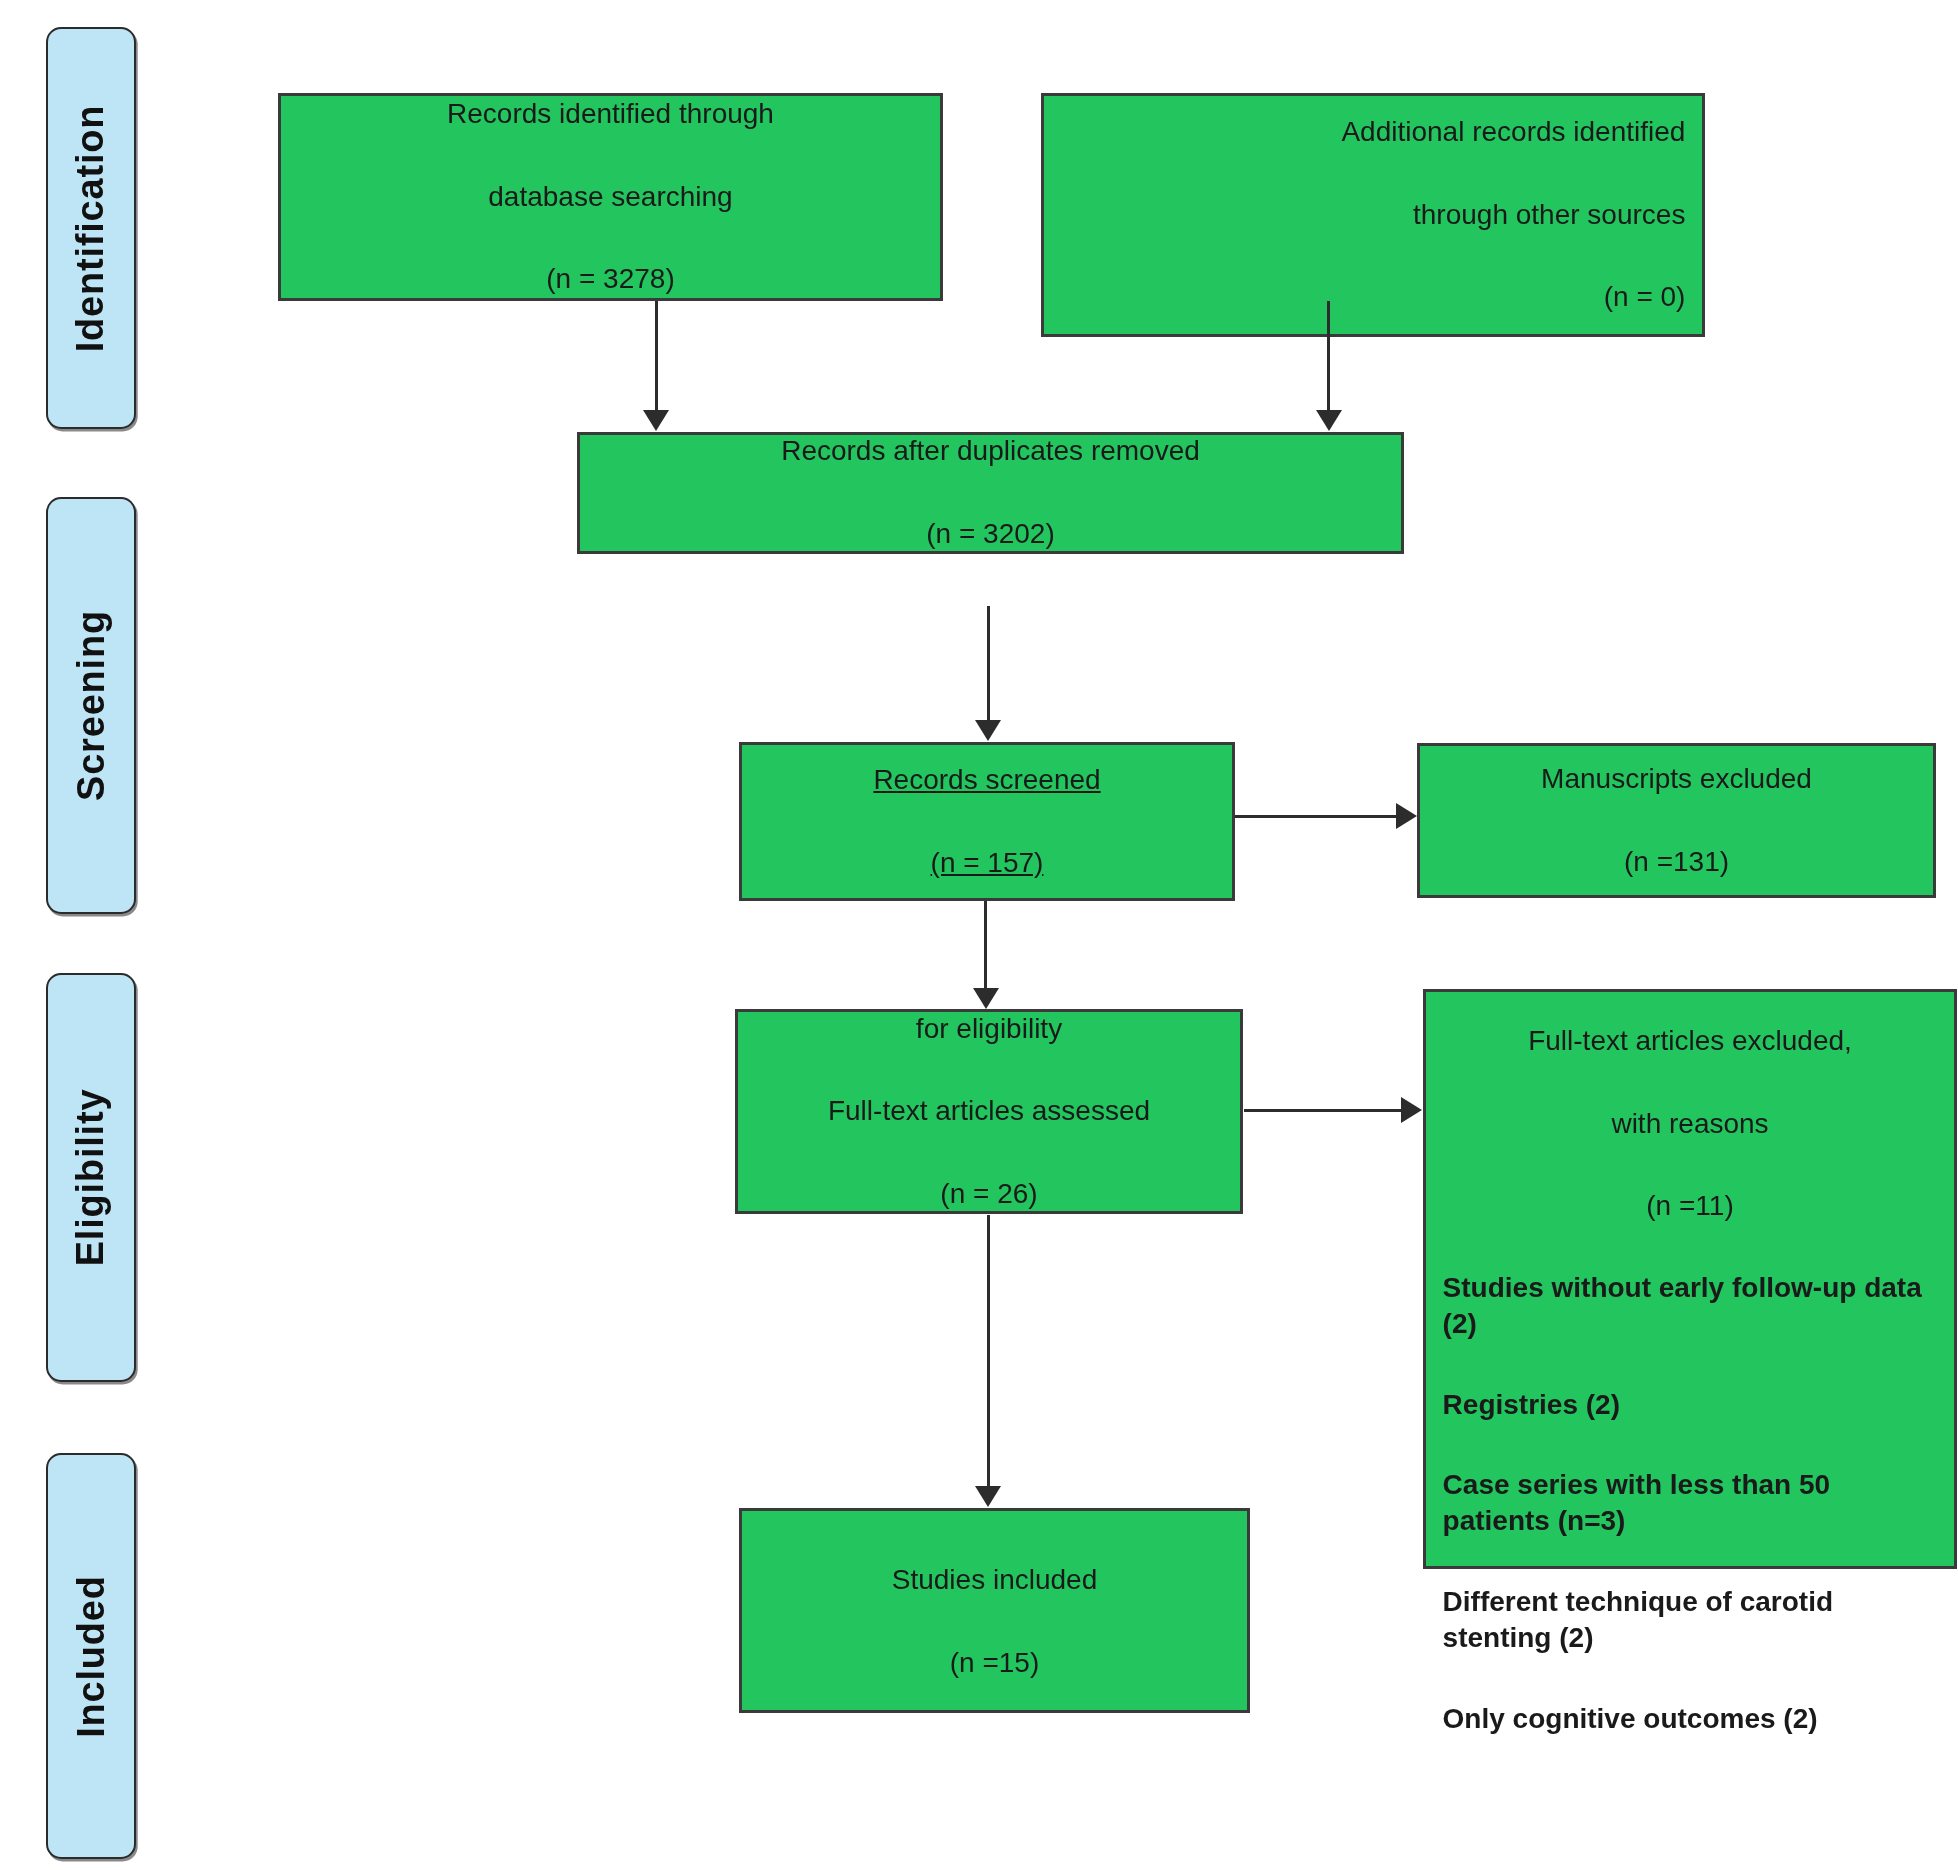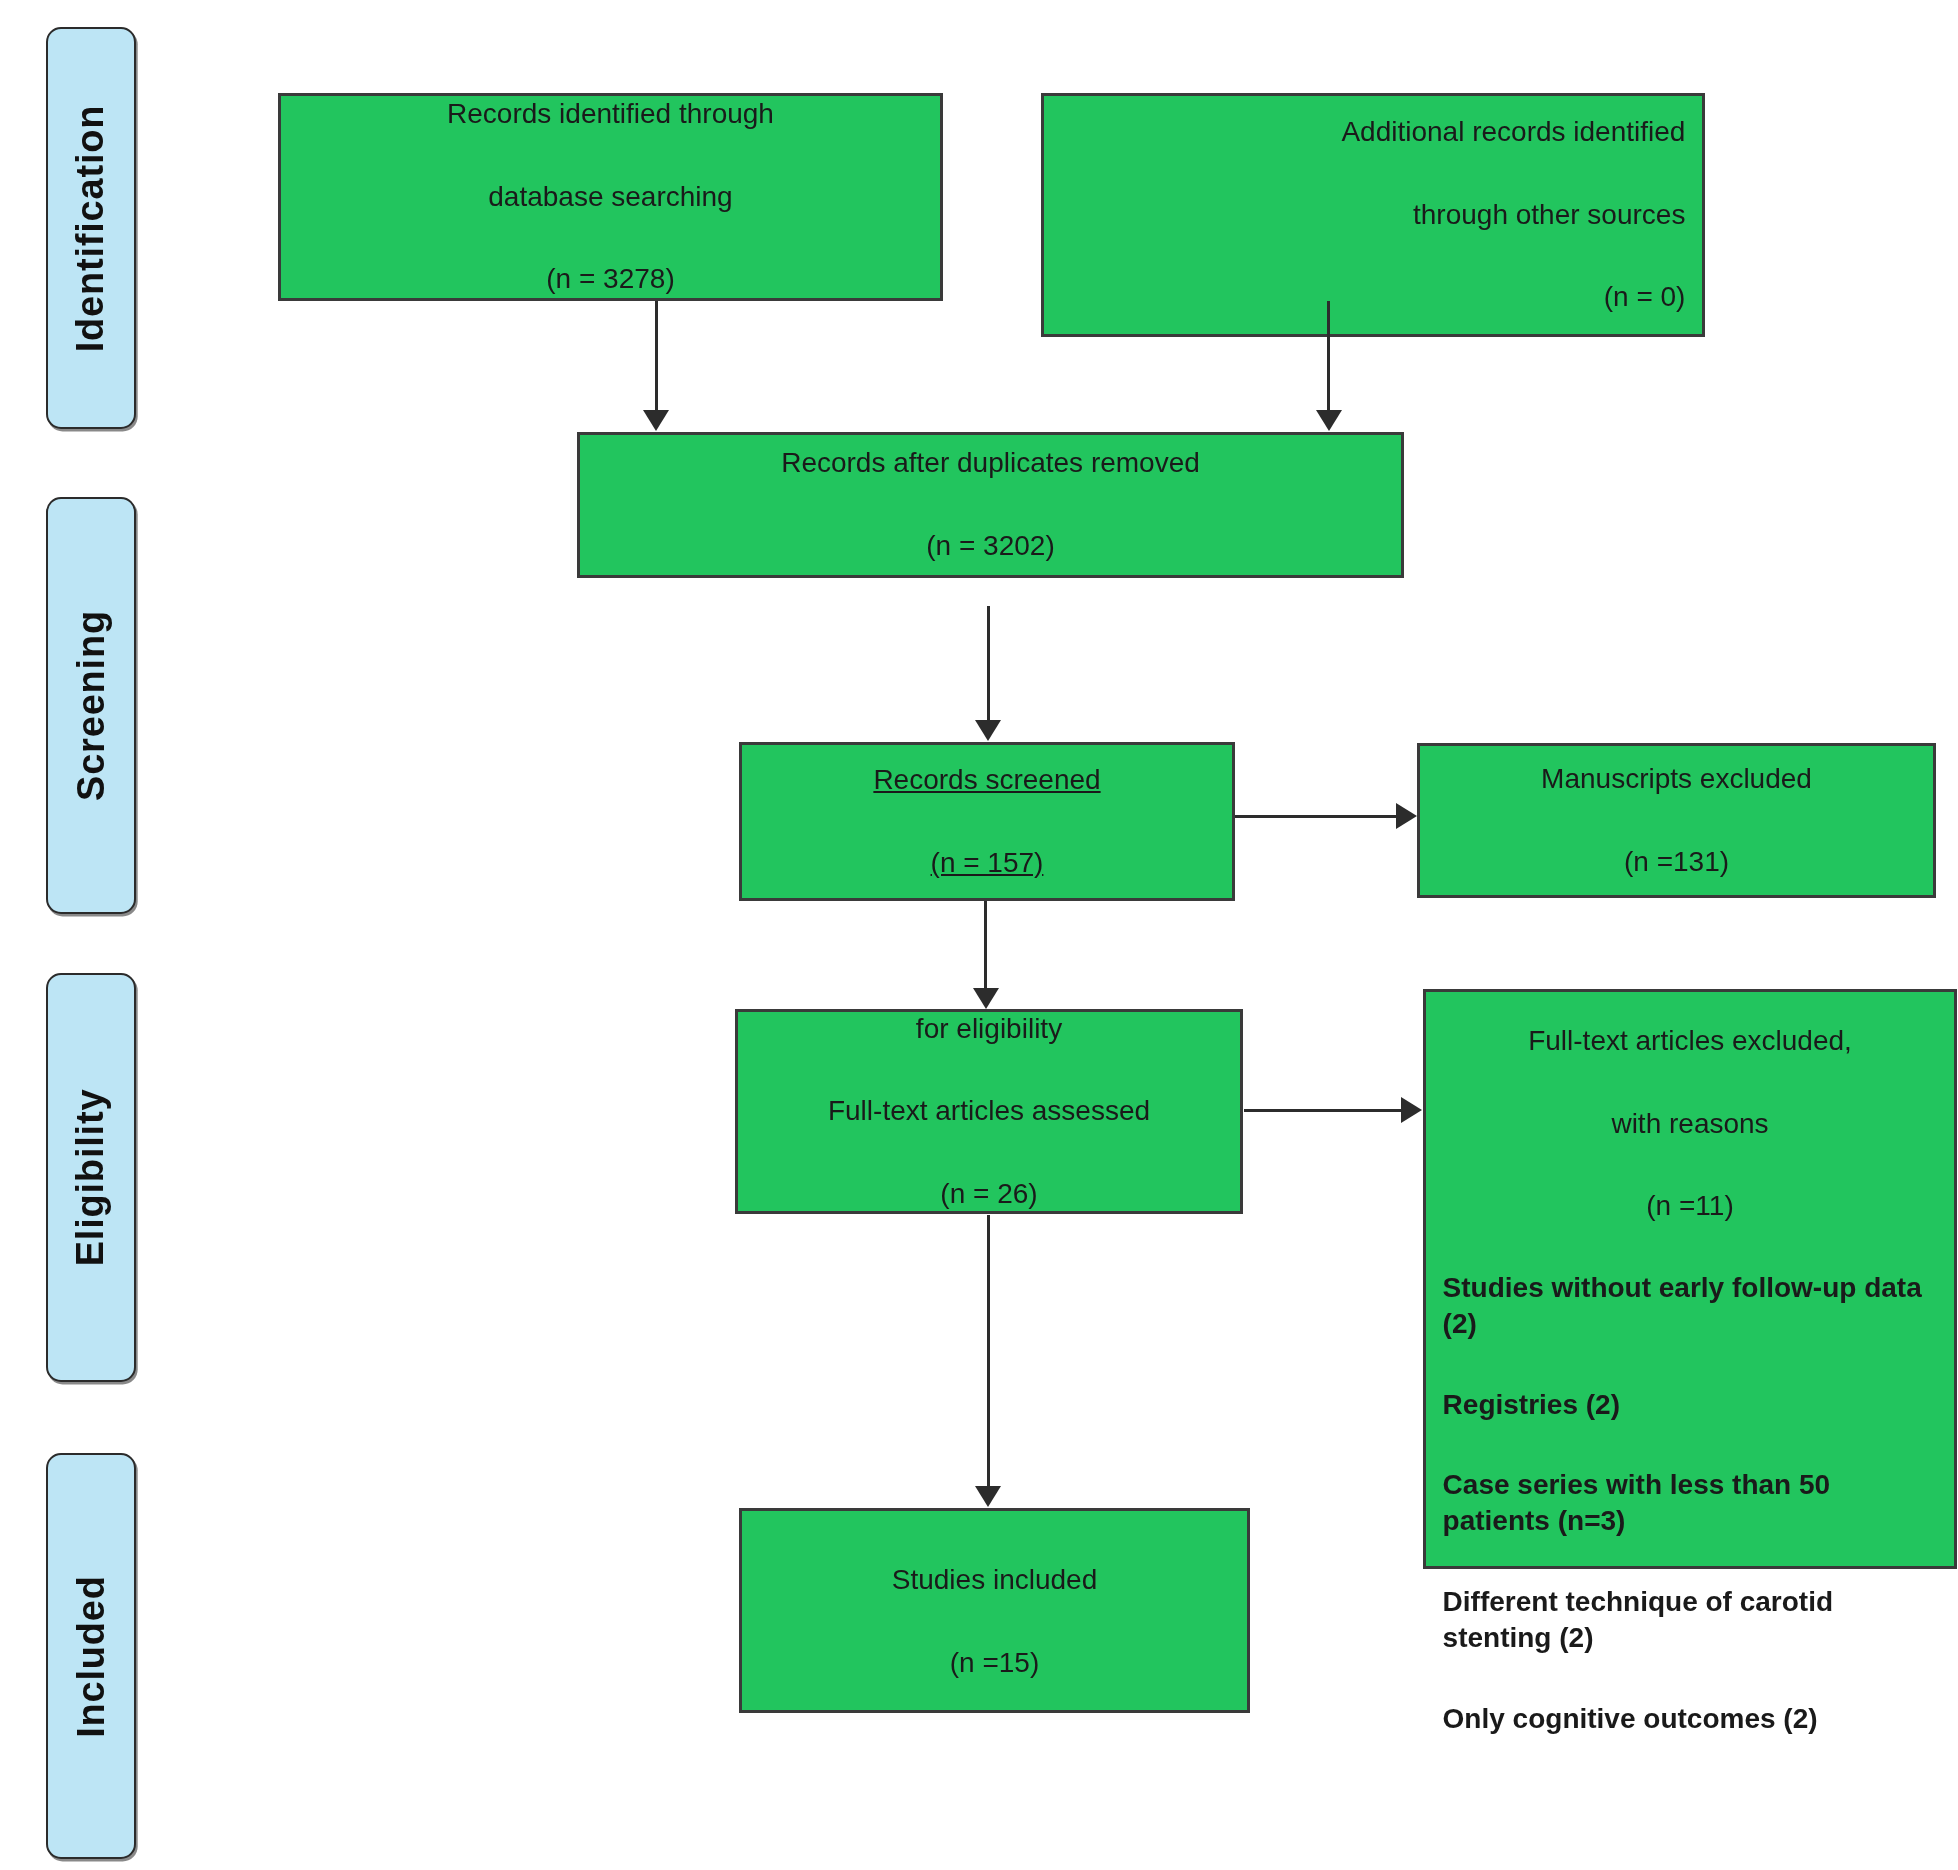--- a/index.html
+++ b/index.html
@@ -74,21 +74,21 @@
     <div class="line">database searching</div>
     <div class="line">(n = 3278)</div>
   </div>
 
   <div class="fbox" style="left:1041px;top:93px;width:664px;height:244px;text-align:right;">
     <div class="line">Additional records identified</div>
     <div class="line">through other sources</div>
     <div class="line">(n = 0)</div>
   </div>
 
-  <div class="fbox" style="left:577px;top:432px;width:827px;height:146px;justify-content:center;">
+  <div class="fbox" style="left:577px;top:432px;width:827px;height:122px;justify-content:center;">
     <div class="line">Records after duplicates removed</div>
     <div class="line">(n = 3202)</div>
   </div>
 
   <div class="fbox" style="left:739px;top:742px;width:496px;height:159px;text-decoration:underline;">
     <div class="line">Records screened</div>
     <div class="line">(n = 157)</div>
   </div>
 
   <div class="fbox" style="left:1417px;top:743px;width:519px;height:155px;">

